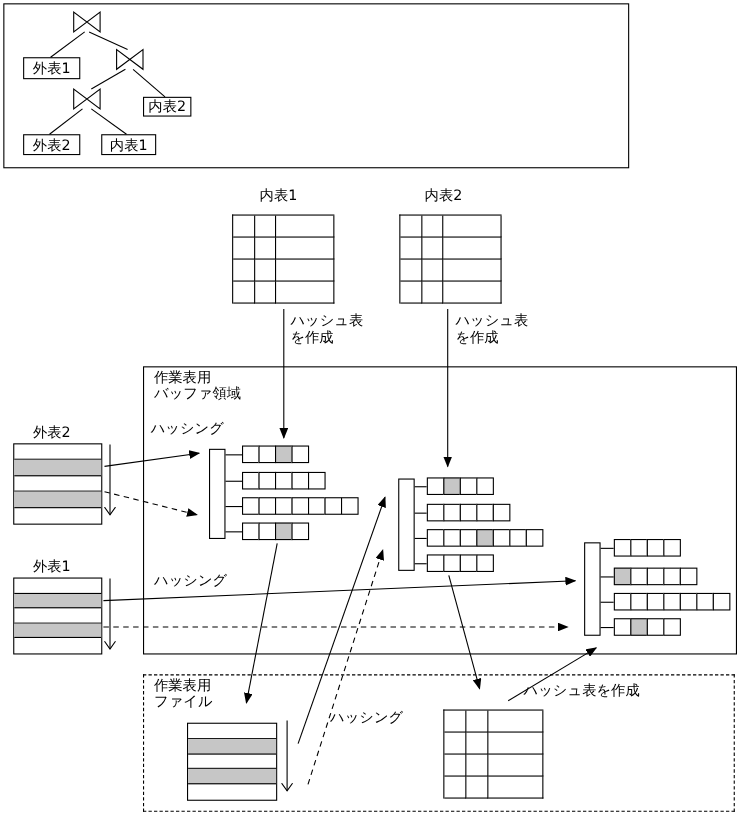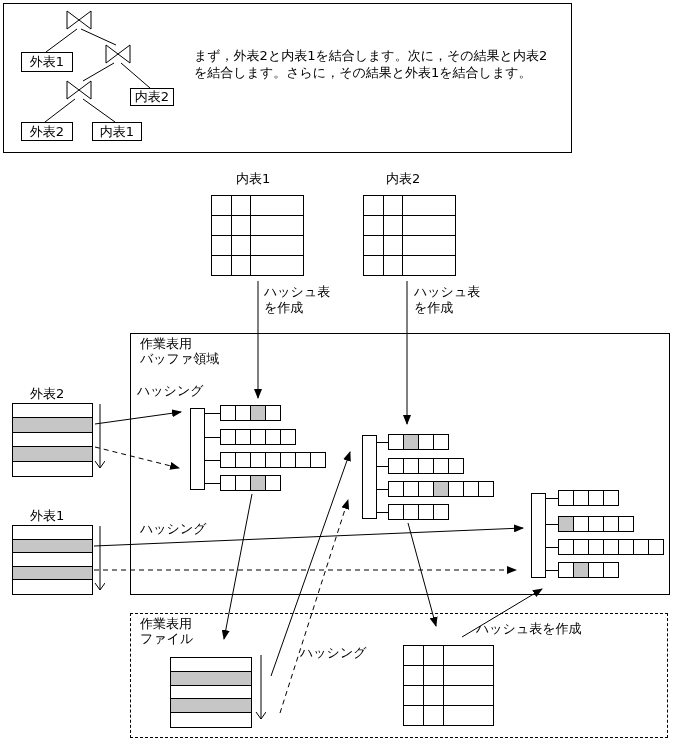--- a/index.html
+++ b/index.html
@@ -33,21 +33,20 @@
 
 <div id="canvas">
 
   <div id="top-panel"></div>
 
   <div class="treebox" style="left:21px;top:52px;width:52px;height:20px">外表1</div>
   <div class="treebox" style="left:130px;top:88px;width:44px;height:18px">内表2</div>
   <div class="treebox" style="left:21px;top:122px;width:52px;height:19px">外表2</div>
   <div class="treebox" style="left:92px;top:122px;width:50px;height:19px">内表1</div>
 
-  <div id="desc">まず，外表2と内表1を結合します。次に，その結果と内表2を結合します。さらに，その結果と外表1を結合します。</div>
 
   <div class="lbl" style="left:236px;top:171px">内表1</div>
   <div class="lbl" style="left:386px;top:171px">内表2</div>
 
   <div class="dtable" style="left:211px;top:195px;width:93px;height:81px;grid-template-columns:20px 19px 53px;grid-template-rows:repeat(4,20px)">
       <div class="tcell"></div>
       <div class="tcell"></div>
       <div class="tcell"></div>
       <div class="tcell"></div>
       <div class="tcell"></div>

